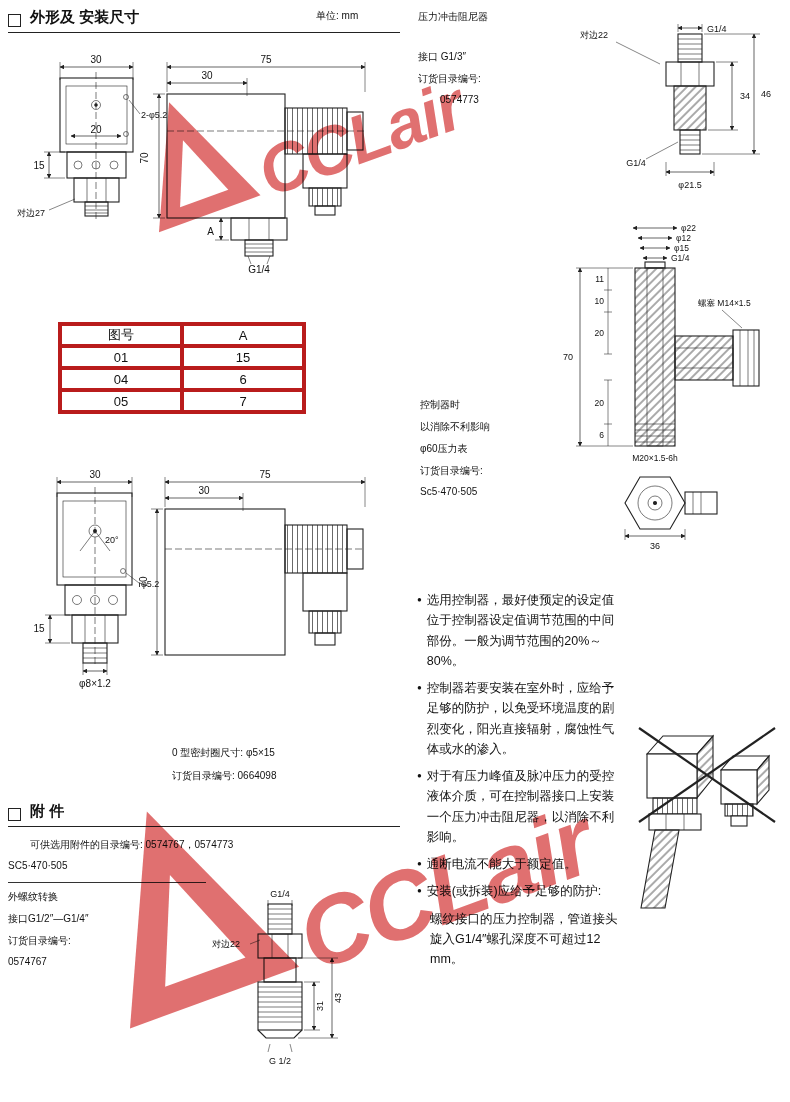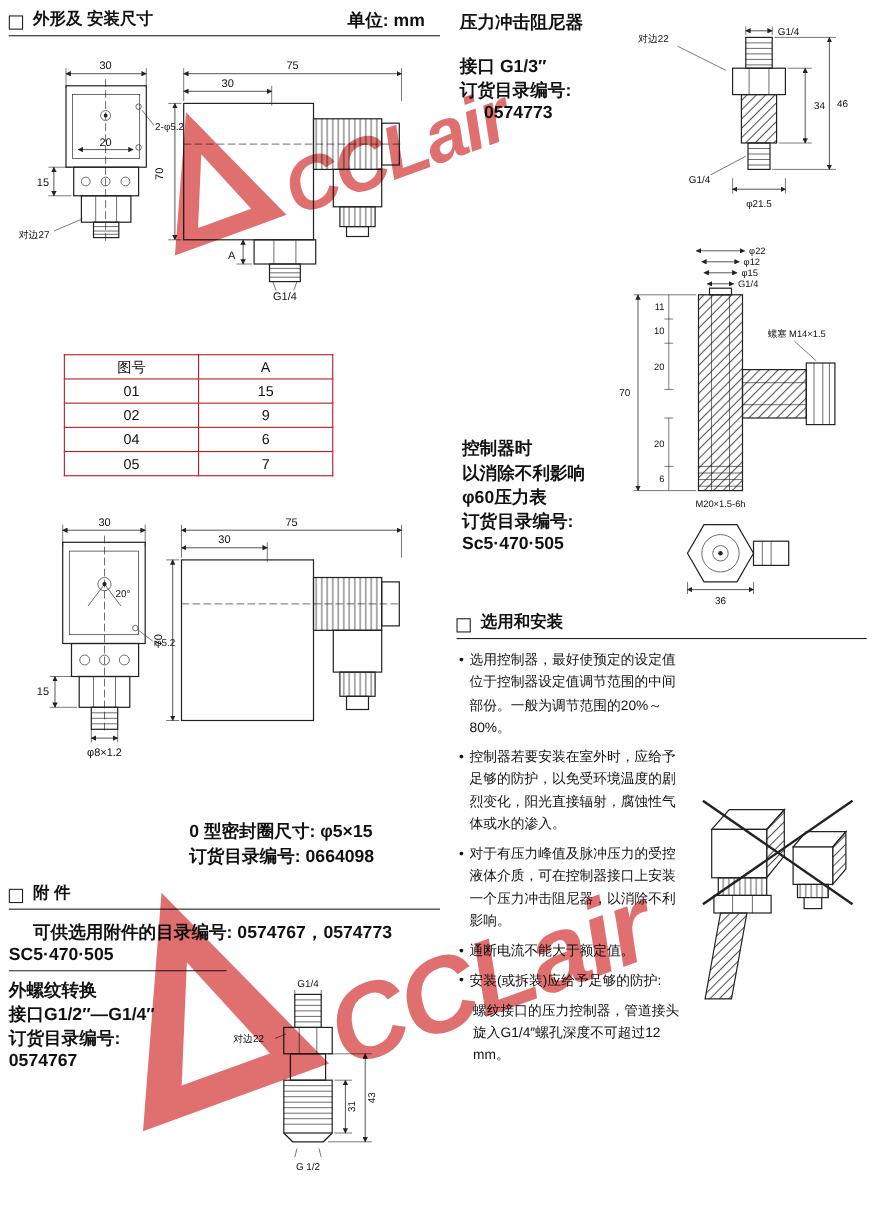--- a/index.html
+++ b/index.html
@@ -3,23 +3,23 @@
 <meta charset="utf-8">
 <style>
   *{margin:0;padding:0;box-sizing:border-box}
   html,body{background:#fff}
   .page{position:relative;width:790px;height:1102px;background:#fff;overflow:hidden;
         font-family:"Liberation Sans","DejaVu Sans",sans-serif;color:#111}
   .abs{position:absolute}
   .sec-head{display:flex;align-items:flex-end;gap:9px;font-weight:bold;font-size:15px;
             border-bottom:1.6px solid #222;padding-bottom:5px}
   .cb{display:inline-block;width:13px;height:13px;border:1.6px solid #222;background:#fff;flex:0 0 auto}
-  .b13{font-size:16px;font-weight:bold;white-space:nowrap}
+  .b13{font-size:10px;font-weight:normal;white-space:nowrap}
   .dim-table{border-collapse:collapse;font-size:13px;text-align:center}
-  .dim-table th,.dim-table td{border:1px solid #b91c1c;width:122px;height:22px;font-weight:normal;padding:0}
+  .dim-table th,.dim-table td{border:4px solid #b91c1c;width:122px;height:22px;font-weight:normal;padding:0}
   
   .ol{fill:none;stroke:#222;stroke-width:1.1}
   .thin{fill:none;stroke:#222;stroke-width:.6}
   .dim{stroke:#222;stroke-width:.7;marker-start:url(#ar);marker-end:url(#ar)}
   .ext{stroke:#222;stroke-width:.55}
   .dash{stroke:#222;stroke-width:.6;stroke-dasharray:7 3;fill:none}
   svg text{font-family:"Liberation Sans","DejaVu Sans",sans-serif;fill:#111}
   .dt{font-size:10px}
   .dt9{font-size:9px}
   .dt8{font-size:8.5px}
@@ -128,24 +128,20 @@
 
   <table class="abs dim-table" style="left:58px;top:322px">
     <tbody>
         <tr>
       <th>图号</th>
       <th>A</th>
     </tr>
     <tr>
       <td>01</td>
       <td>15</td>
-        </tr>
-    <tr>
-      <td>02</td>
-      <td>9</td>
         </tr>
     <tr>
       <td>04</td>
       <td>6</td>
         </tr>
     <tr>
       <td>05</td>
       <td>7</td>
         </tr>
   </tbody>
@@ -340,24 +336,20 @@
     <line class="dim" x1="75" y1="318" x2="135" y2="318"></line>
     <text class="dt9" x="105" y="331" text-anchor="middle">36</text>
   </svg>
 
   <div class="abs b13" style="left:420px;top:398px">控制器时</div>
   <div class="abs b13" style="left:420px;top:420px">以消除不利影响</div>
   <div class="abs b13" style="left:420px;top:442px">φ60压力表</div>
   <div class="abs b13" style="left:420px;top:464px">订货目录编号:</div>
   <div class="abs b13" style="left:420px;top:486px">Sc5·470·505</div>
 
-  <div class="abs sec-head" style="left:415px;top:556px;width:373px">
-    <span class="cb"></span>
-    <span>选用和安装</span>
-  </div>
 
   <div class="abs bullets" style="left:417px;top:590px;width:206px">
     <div class="bullet">
       <span class="dot">●</span>
       <span>选用控制器，最好使预定的设定值位于控制器设定值调节范围的中间部份。一般为调节范围的20%～80%。</span>
       </div>
     <div class="bullet">
       <span class="dot">●</span>
       <span>控制器若要安装在室外时，应给予足够的防护，以免受环境温度的剧烈变化，阳光直接辐射，腐蚀性气体或水的渗入。</span>
       </div>

